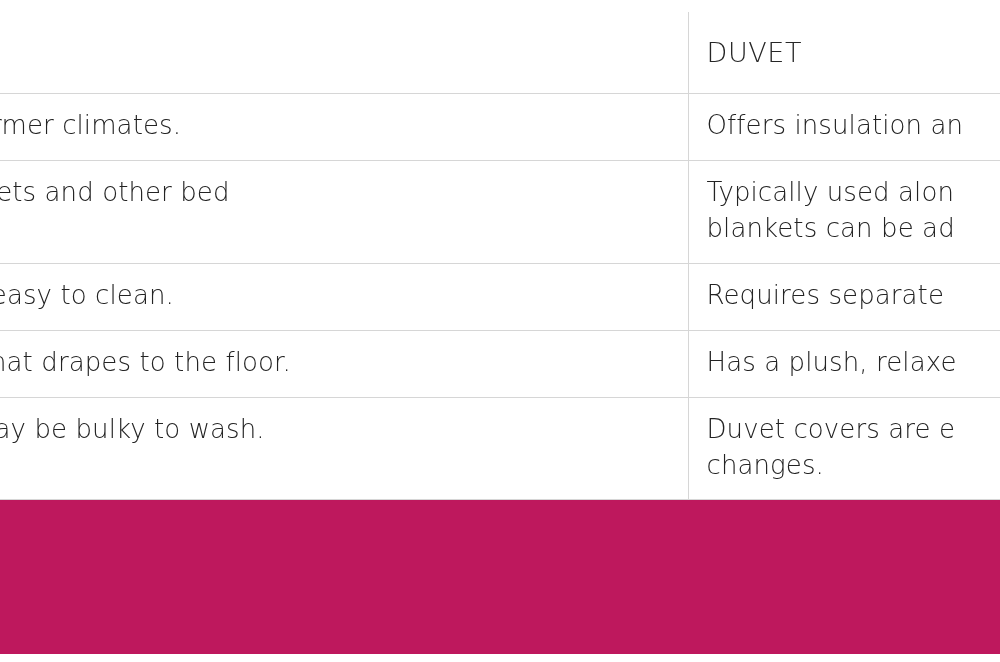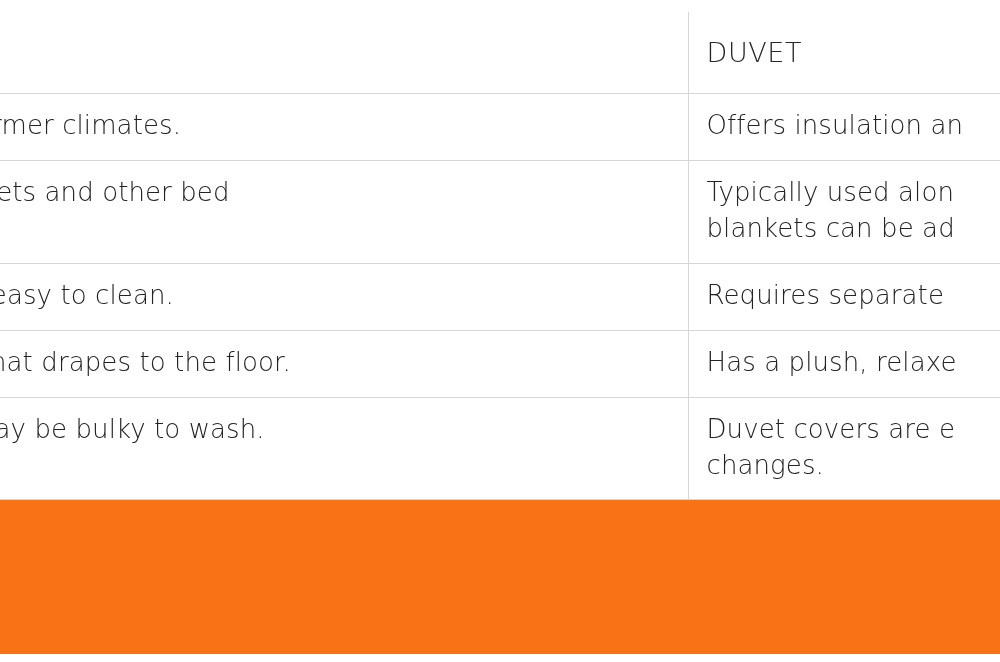--- a/index.html
+++ b/index.html
@@ -12,21 +12,21 @@
     height: 662px;
     overflow: hidden;
     font-family: "DejaVu Sans", sans-serif;
     color: #1a1a1a;
   }
 
   .sheet {
     position: relative;
     width: 1000px;
     height: 662px;
-    background: #f97316;
+    background: #be185d;
   }
 
   
   .table {
     position: absolute;
     left: -245px;
     top: 12px;
     width: 1400px;
     border-collapse: collapse;
     table-layout: fixed;

